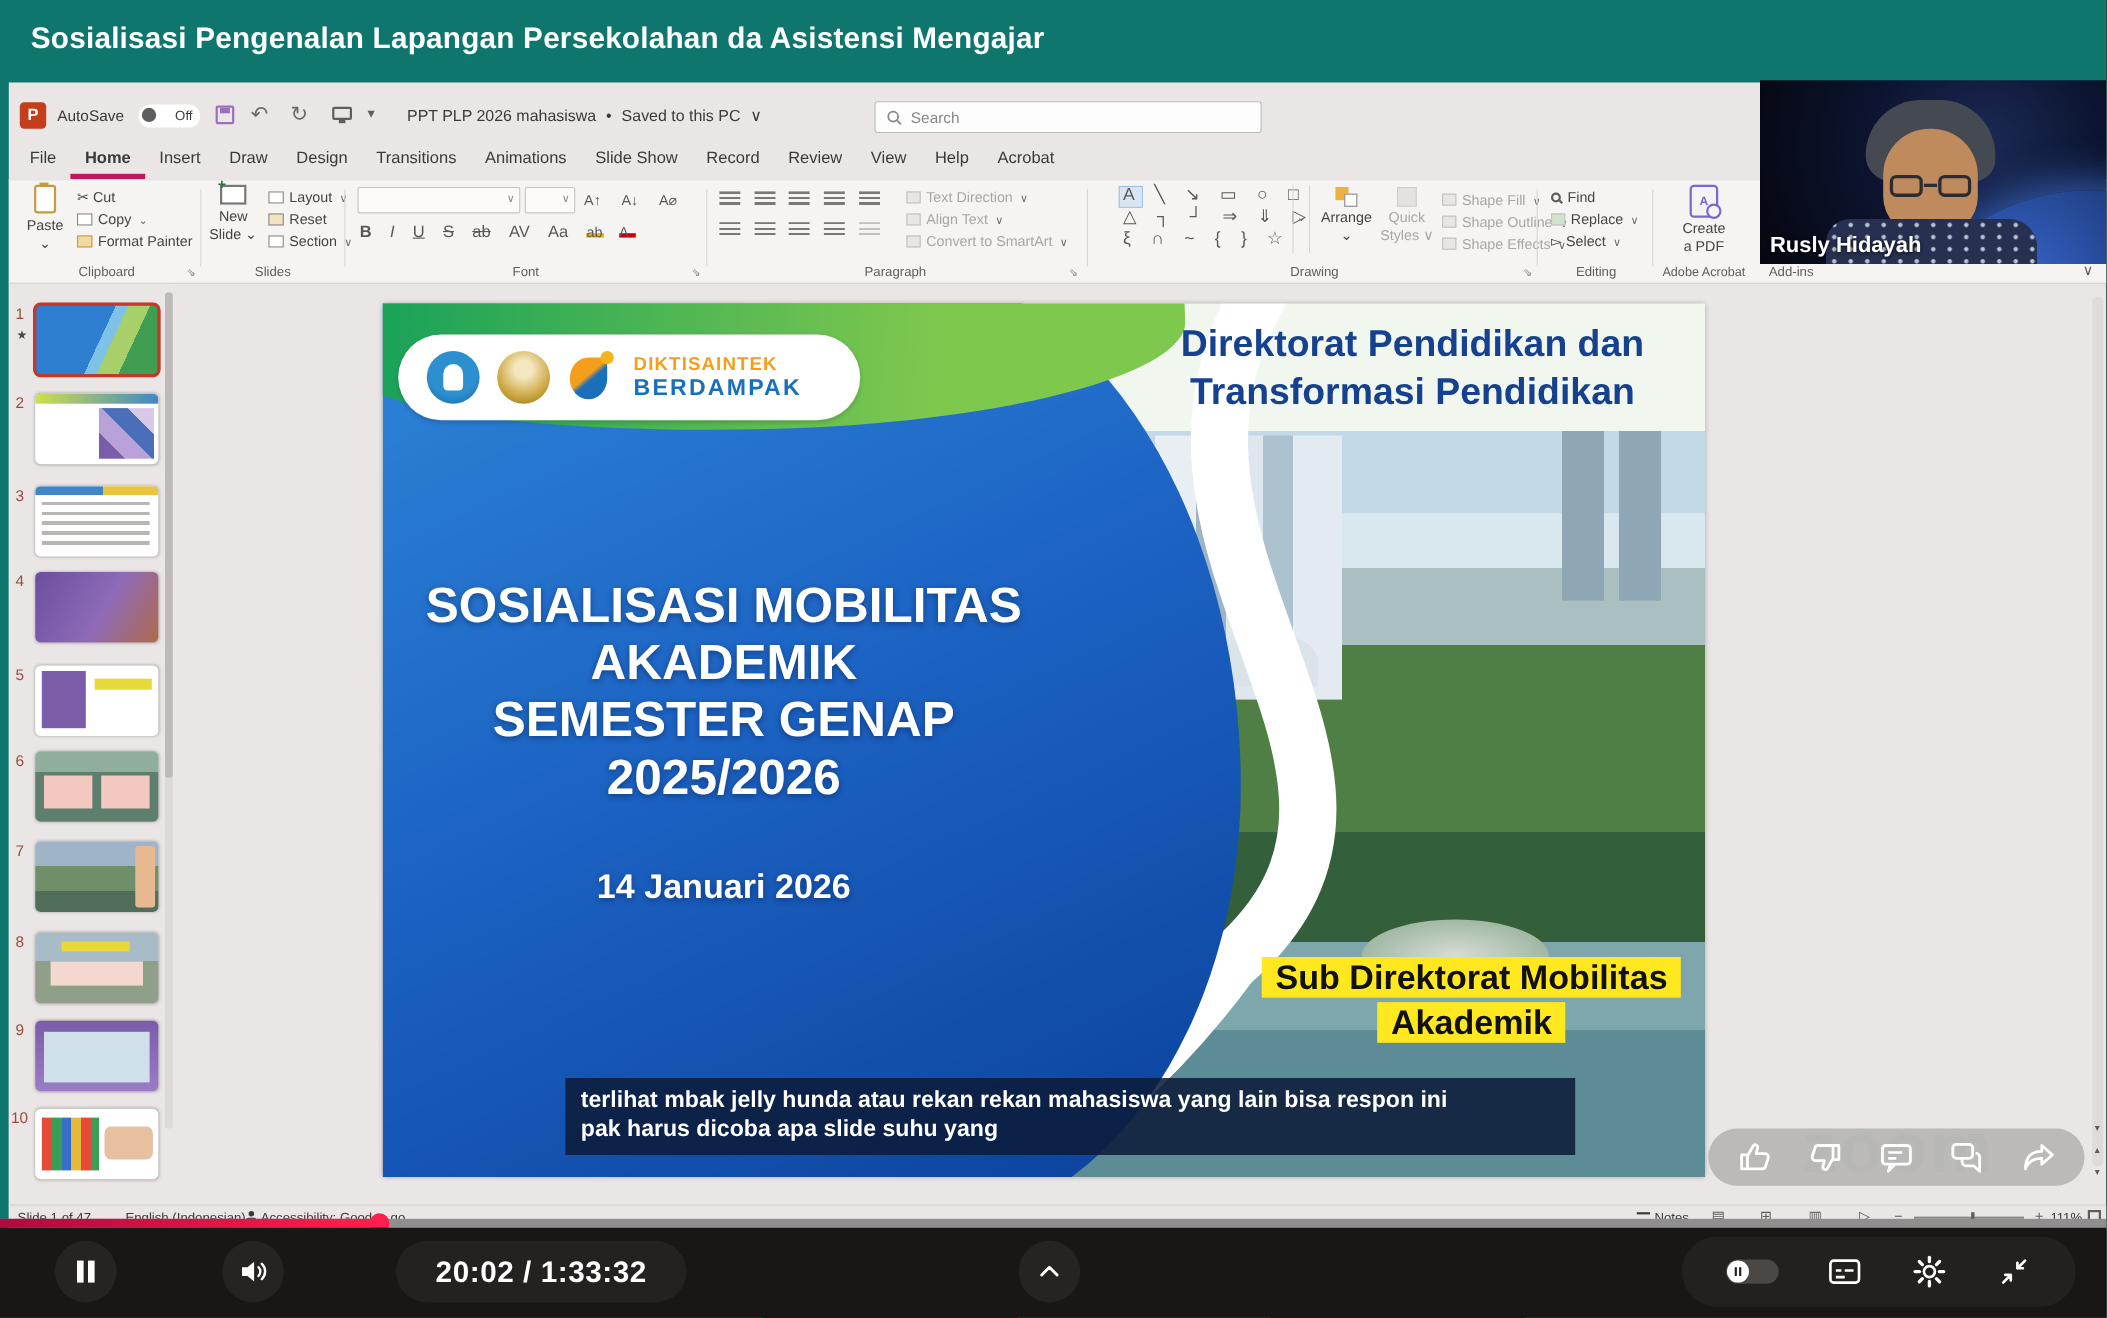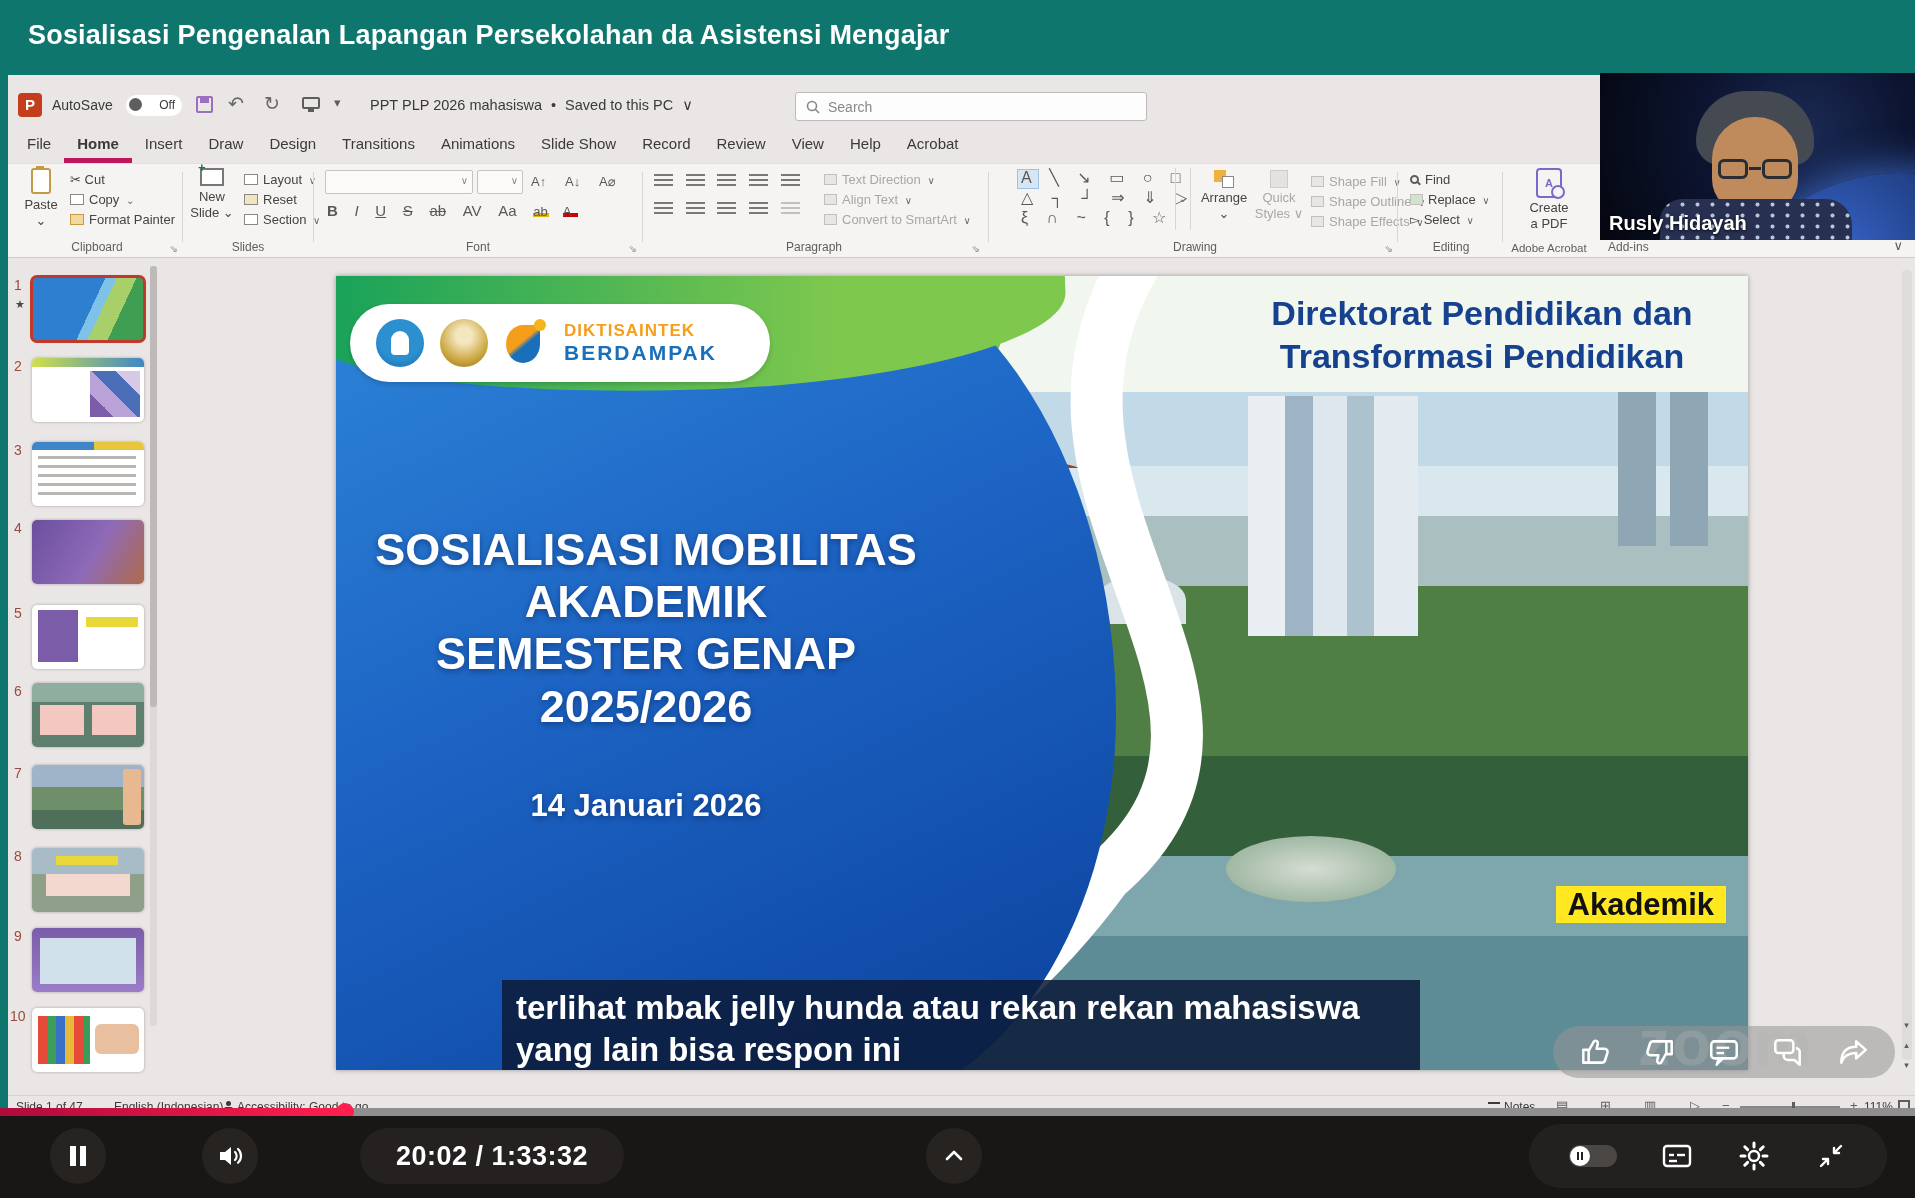--- a/index.html
+++ b/index.html
@@ -117,21 +117,21 @@
   .acc-ic { display:inline-block; width:9px; height:12px; position:relative; vertical-align:-2px; margin-right:4px; }
   .acc-ic::before { content:''; position:absolute; left:2px; top:0; width:5px; height:5px; border-radius:50%; background:#3b3a39; }
   .acc-ic::after { content:''; position:absolute; left:0; top:6px; width:9px; height:6px; border-radius:2px; background:#3b3a39; }
   .notes-ic { display:inline-block; width:12px; height:9px; border-bottom:2px solid #3b3a39; border-top:2px solid #3b3a39; vertical-align:0px; margin-right:4px; }
   .view-ic { position:absolute; top:2px; font-size:13px; color:#5f5d5b; }
   .zoom-track { position:absolute; top:10px; width:100px; height:2px; background:#8a8886; }
   .zoom-knob { position:absolute; left:52px; top:-4px; width:3px; height:10px; background:#5f5d5b; }
   .fit-ic { position:absolute; top:4px; width:12px; height:12px; border:2px solid #5f5d5b; }
 
   
-  .canvas { position:absolute; left:328px; top:201px; width:1412px; height:794px; background:#fff; box-shadow:0 0 5px rgba(0,0,0,.35); overflow:hidden;text-decoration:underline; }
+  .canvas { position:absolute; left:340px; top:201px; width:1202px; height:794px; background:#fff; box-shadow:0 0 5px rgba(0,0,0,.35); overflow:hidden;text-decoration:underline; }
   .photo { position:absolute; left:460px; top:0; right:0; bottom:0; z-index:1;
     background:linear-gradient(to bottom,#c2d9e8 0 190px,#d9e8ef 190px 240px,#a9bfc0 240px 310px,#4f7f44 310px 480px,#33603a 480px 580px,#7ea7ad 580px 660px,#5d8b96 660px); }
   .bldg1 { position:absolute; left:40px; top:190px; width:230px; height:130px; background:#b5895b; }
   .roof1 { position:absolute; left:25px; top:158px; width:260px; height:34px; background:#9e3e2a; clip-path:polygon(0 100%,50% 0,100% 100%); }
   .bldg2 { position:absolute; right:330px; top:120px; width:170px; height:240px; background:linear-gradient(90deg,#e8eef2 0 22%,#9eb4c4 22% 38%,#dde7ed 38% 58%,#adc2cf 58% 74%,#e4ebf0 74%); }
   .bldg3 { position:absolute; right:40px; top:100px; width:90px; height:170px; background:linear-gradient(90deg,#8fa7b5 0 42%,transparent 42% 58%,#8fa7b5 58%); }
   .dome { position:absolute; left:300px; top:300px; width:90px; height:48px; background:#d9e3e8; border-radius:50% 50% 0 0; }
   .pavilion { position:absolute; left:150px; top:352px; width:74px; height:36px; background:#b0452f; clip-path:polygon(0 100%,12% 30%,50% 0,88% 30%,100% 100%); }
   .amphi { position:absolute; left:430px; top:560px; width:170px; height:66px; border-radius:50%; background:radial-gradient(#d6ddd4,#8aa98f); }
   .pale-top { position:absolute; right:0; top:0; width:880px; height:116px; background:#f1f7ee; clip-path:polygon(150px 0,100% 0,100% 100%,30px 100%); z-index:2; }
@@ -150,21 +150,21 @@
   .logo-dikti::before { content:''; position:absolute; left:2px; top:6px; width:34px; height:38px; border-radius:50% 10% 50% 50%; background:linear-gradient(140deg,#f59e1b 45%,#1a6fba 55%); }
   .logo-dikti::after { content:''; position:absolute; right:2px; top:0; width:12px; height:12px; border-radius:50%; background:#f5b41b; }
   .brand { line-height:1.15; }
   .brand-1 { color:#f59e1b; font-weight:bold; font-size:17px; letter-spacing:1px; }
   .brand-2 { color:#1a6fba; font-weight:bold; font-size:21px; letter-spacing:2px; }
   .hdr-right { position:absolute; right:26px; top:16px; width:480px; z-index:6; text-align:center; color:#16418f; font-weight:bold; font-size:34px; line-height:1.25; }
   .main-title { position:absolute; left:10px; top:248px; width:600px; z-index:6; text-align:center; color:#fff; font-weight:bold; font-size:45px; line-height:1.16; text-shadow:0 2px 6px rgba(0,20,60,.45); }
   .slide-date { position:absolute; left:10px; top:512px; width:600px; z-index:6; text-align:center; color:#fff; font-weight:bold; font-size:31px; text-shadow:0 2px 6px rgba(0,20,60,.45); }
   .subdir { position:absolute; right:22px; top:590px; z-index:8; text-align:center; line-height:1.0; }
   .subdir span { display:inline-block; background:#ffe81f; color:#111; font-weight:bold; font-size:31px; padding:3px 12px; margin-top:4px; }
-  .caption { position:absolute; left:166px; top:704px; width:918px; z-index:9; background:rgba(13,27,58,.87); padding:7px 14px 9px; color:#fff; font-weight:bold; font-size:33px; line-height:1.28; }
+  .caption { position:absolute; left:166px; top:704px; width:918px; z-index:9; background:rgba(13,27,58,.87); padding:7px 14px 9px; color:#fff; font-weight:bold; font-size:21px; line-height:1.28; }
 
   
   .progress { position:absolute; left:0; top:1108px; width:100%; height:8px; background:#8f8f8f; z-index:40; }
   .progress-fill { position:relative; height:100%; background:linear-gradient(90deg,#b00a3c,#ff1f4e); }
   .progress-knob { position:absolute; right:-9px; top:-5px; width:18px; height:18px; border-radius:50%; background:#ff1f4e; }
 
   
   .player { position:absolute; left:0; top:1116px; width:100%; height:82px; background:#191715; z-index:45; }
   .pbtn { position:absolute; top:12px; width:56px; height:56px; border-radius:50%; background:#262321; display:flex; align-items:center; justify-content:center; }
   .time-pill { position:absolute; left:360px; top:12px; height:56px; border-radius:28px; background:#242120; color:#fff; font-size:27px; font-weight:bold; display:flex; align-items:center; padding:0 36px; letter-spacing:.5px; }
@@ -430,21 +430,21 @@
 
       <div class="main-title">
         <div>SOSIALISASI MOBILITAS</div>
         <div>AKADEMIK</div>
         <div>SEMESTER GENAP</div>
         <div>2025/2026</div>
       </div>
       <div class="slide-date">14 Januari 2026</div>
 
       <div class="subdir">
-        <br>
+        <span>Sub Direktorat Mobilitas</span><br>
         <span>Akademik</span>
       </div>
 
       <div class="caption">
         <div>terlihat mbak jelly hunda atau rekan rekan mahasiswa yang lain bisa respon ini</div>
         <div>pak harus dicoba apa slide suhu yang</div>
       </div>
     </div>
 
     <div class="doc-scroll"></div>

